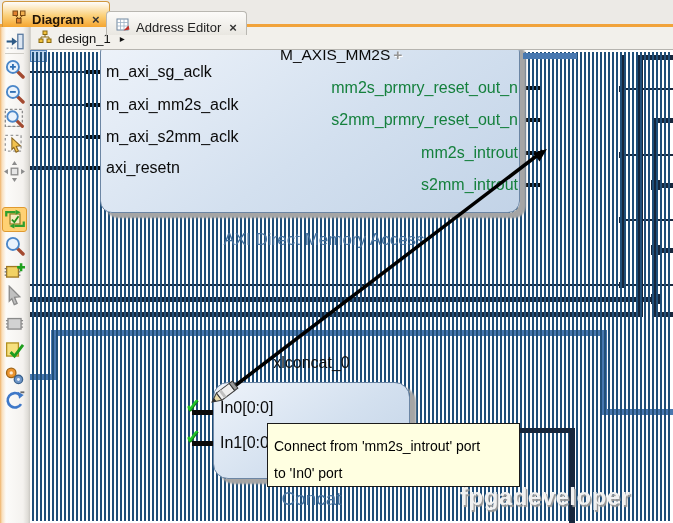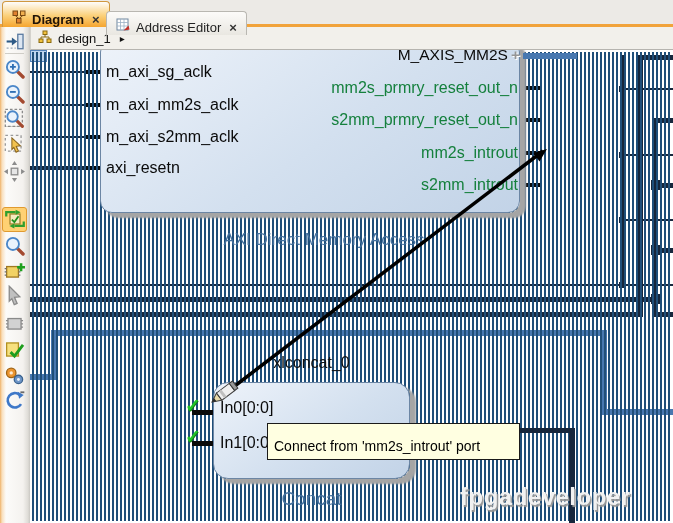--- a/index.html
+++ b/index.html
@@ -40,21 +40,21 @@
   .dot{position:absolute;width:6px;height:6px;background:#16263C;}
   .junc{position:absolute;width:10px;height:10px;background:#16263C;}
 
   .block{position:absolute;box-sizing:border-box;border:1px solid #6C86A4;border-radius:12px;
        background:linear-gradient(145deg,#EEF3FA,#D3E0EF 55%,#C2D3E7);
        box-shadow:6px 5px 2px #A5A5A5;z-index:2;}
   .portL{position:absolute;font-size:16px;color:#0A0A0A;white-space:nowrap;z-index:3;}
   .portR{position:absolute;font-size:16px;color:#15803d;white-space:nowrap;text-align:right;z-index:3;}
   .blocklabel{position:absolute;color:#44709D;text-align:center;z-index:3;}
 
-  #maxis-row{left:250px;top:-4px;width:240px;text-align:right;font-size:15.5px;color:#0A0A0A;z-index:3;}
+  #maxis-row{left:250px;top:-4px;width:240px;text-align:left;font-size:15.5px;color:#0A0A0A;z-index:3;}
   #expand-plus{color:#969696;font-weight:bold;text-shadow:1px 1px 0 #fff;margin-left:3px;}
   #ifpin{left:492px;top:10px;width:17px;height:12px;background:#BCD4EE;border:1px solid #5080B8;
        box-sizing:border-box;z-index:3;}
   #ifpin .dots{position:absolute;left:2px;right:2px;top:2px;bottom:2px;
        background:repeating-linear-gradient(90deg,#1F4E79 0 2px,transparent 2px 4px);}
 
   #diag-svg{position:absolute;left:0;top:0;width:643px;height:473px;z-index:4;}
   .check{position:absolute;color:#22C42A;font-size:19px;font-weight:bold;z-index:5;
        text-shadow:0.5px 0.5px 0 #0E7A12;}
   #tooltip{position:absolute;left:237px;top:373px;width:253px;box-sizing:border-box;
@@ -308,15 +308,16 @@
         <rect x="9" y="-4.5" width="16" height="9" fill="#EFEFEF" stroke="#3A3A3A"></rect>
         <rect x="12" y="-4.5" width="3" height="9" fill="#BFBFBF"></rect>
         <rect x="25" y="-4.5" width="4" height="9" fill="#9A9A9A" stroke="#3A3A3A"></rect>
       </g>
     </svg>
 
     <div id="watermark">fpgadeveloper</div>
 
     <div id="tooltip">
       <div>Connect from 'mm2s_introut' port</div>
+      <div>to 'In0' port</div>
     </div>
   </div>
 </div>
 
 </body></html>

